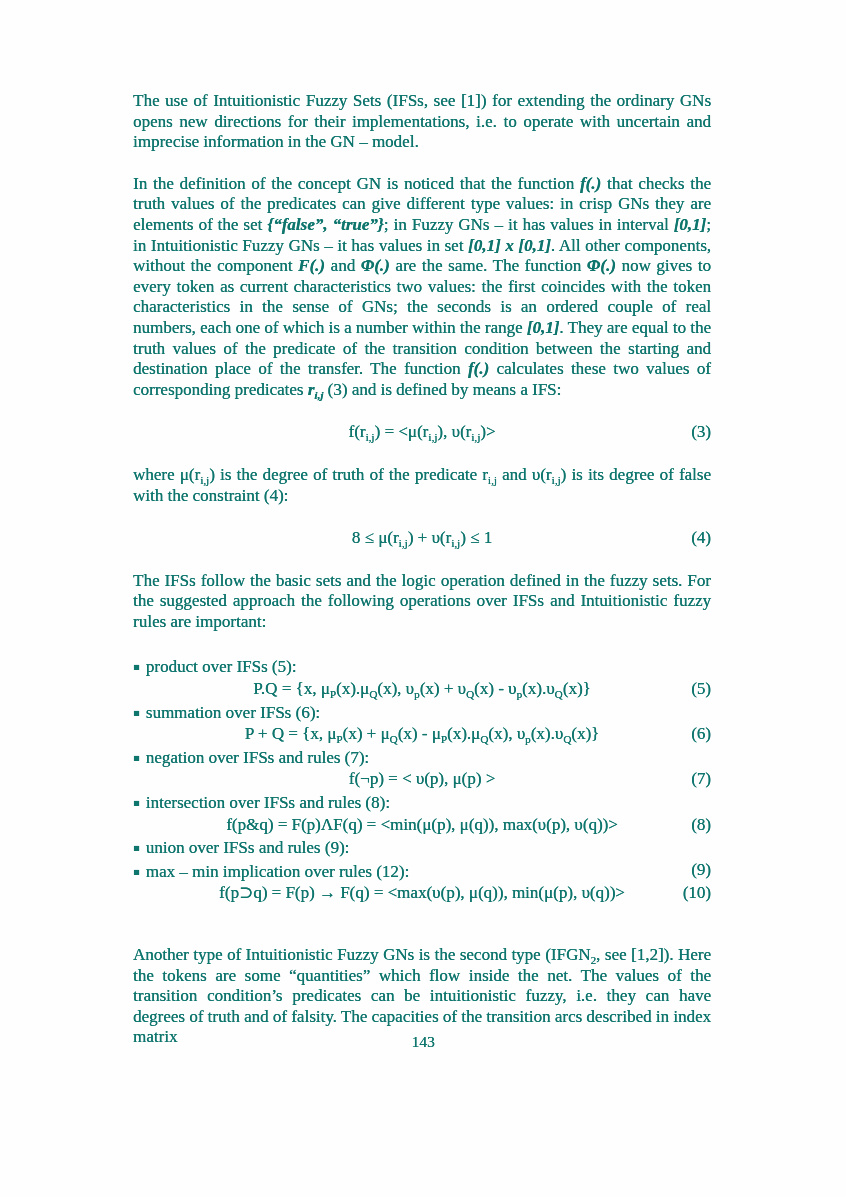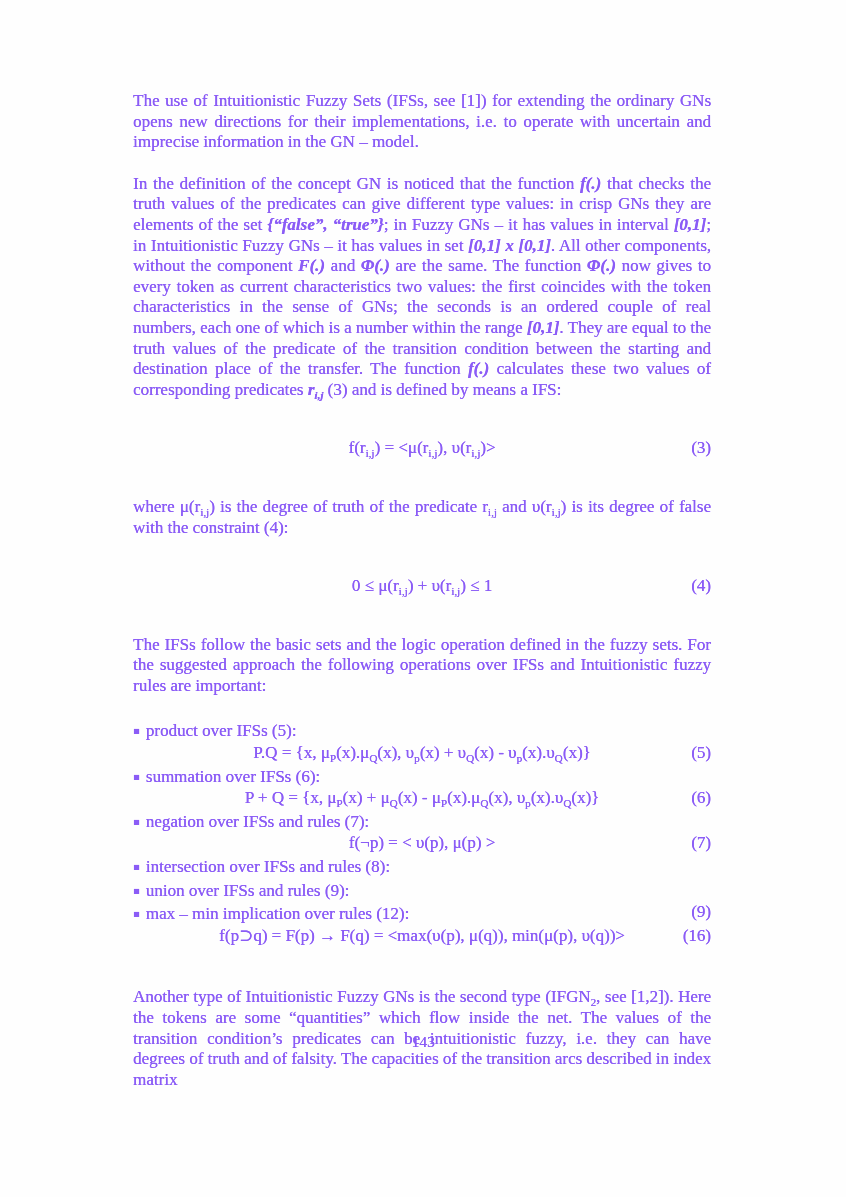--- a/index.html
+++ b/index.html
@@ -3,39 +3,39 @@
 <meta charset="utf-8">
 <style>
   html, body { margin: 0; padding: 0; background: #ffffff; }
   .page {
     position: relative;
     width: 846px;
     height: 1197px;
     background: #fefefe;
     overflow: hidden;
     font-family: "Liberation Serif", "DejaVu Serif", serif;
-    color: #8b5cf6;
+    color: #0f766e;
   }
   .textblock {
     position: absolute;
     left: 133px;
     top: 91px;
     width: 578px;
     font-size: 17px;
     line-height: 20.6px;
     text-align: justify;
     text-shadow: 0.25px 0 0 currentColor; 
   }
   .para { margin: 0 0 21px 0; }
   .bi { font-weight: bold; font-style: italic; }
   sub { font-size: 0.66em; line-height: 0; letter-spacing: 0; }
   .eq {
     position: relative;
     text-align: center;
-    margin: 38px 0;
+    margin: 22px 0;
   }
   .eq-num { position: absolute; right: 0; top: 0; }
   .bullets { margin-top: 25px; }
   .bullet-item { margin: 0 0 3px 0; }
   .bullet-label { text-align: left; }
   .bullet-glyph { font-size: 10px; vertical-align: 2px; margin-right: 6px; font-family: "DejaVu Sans", sans-serif; }
   .bullet-item .eq { margin: 1px 0 2px 0; }
   .para-last { margin-top: 41px; margin-bottom: 16px; }
   .page-number {
     position: absolute;
@@ -58,21 +58,21 @@
     <p class="para"><span>In the definition of the concept GN is noticed that the function </span><span class="bi">f(.)</span><span> that checks the truth values of the predicates can give different type values: in crisp GNs they are elements of the set </span><span class="bi">{“false”, “true”}</span><span>; in Fuzzy GNs – it has values in interval </span><span class="bi">[0,1]</span><span>; in Intuitionistic Fuzzy GNs – it has values in set </span><span class="bi">[0,1] x [0,1]</span><span>. All other components, without the component </span><span class="bi">F(.)</span><span> and </span><span class="bi">Φ(.)</span><span> are the same. The function </span><span class="bi">Φ(.)</span><span> now gives to every token as current characteristics two values: the first coincides with the token characteristics in the sense of GNs; the seconds is an ordered couple of real numbers, each one of which is a number within the range </span><span class="bi">[0,1]</span><span>. They are equal to the truth values of the predicate of the transition condition between the starting and destination place of the transfer. The function </span><span class="bi">f(.)</span><span> calculates these two values of corresponding predicates </span><span class="bi">r</span><sub class="bi">i,j</sub><span> (3) and is defined by means a IFS:</span></p>
 
     <div class="eq">
       <span class="eq-body"><span>f(r</span><sub>i,j</sub><span>) = &lt;μ(r</span><sub>i,j</sub><span>), υ(r</span><sub>i,j</sub><span>)&gt;</span></span>
       <span class="eq-num">(3)</span>
     </div>
 
     <p class="para"><span>where μ(r</span><sub>i,j</sub><span>) is the degree of truth of the predicate r</span><sub>i,j</sub><span> and υ(r</span><sub>i,j</sub><span>) is its degree of false with the constraint (4):</span></p>
 
     <div class="eq">
-      <span class="eq-body"><span>0 ≤ μ(r</span><sub>i,j</sub><span>) + υ(r</span><sub>i,j</sub><span>) ≤ 1</span></span>
+      <span class="eq-body"><span>8 ≤ μ(r</span><sub>i,j</sub><span>) + υ(r</span><sub>i,j</sub><span>) ≤ 1</span></span>
       <span class="eq-num">(4)</span>
     </div>
 
     <p class="para"><span>The IFSs follow the basic sets and the logic operation defined in the fuzzy sets. For the suggested approach the following operations over IFSs and Intuitionistic fuzzy rules are important:</span></p>
 
     <div class="bullets">
 
       <div class="bullet-item">
         <div class="bullet-label">
           <span class="bullet-glyph">▪</span><span>product over IFSs (5):</span>
@@ -100,38 +100,42 @@
         <div class="eq">
           <span class="eq-body"><span>f(¬p) = &lt; υ(p), μ(p) &gt;</span></span>
           <span class="eq-num">(7)</span>
         </div>
       </div>
 
       <div class="bullet-item">
         <div class="bullet-label">
           <span class="bullet-glyph">▪</span><span>intersection over IFSs and rules (8):</span>
         </div>
+        <div class="eq">
+          <span class="eq-body"><span>f(p&amp;q) = F(p)ΛF(q) = &lt;min(μ(p), μ(q)), max(υ(p), υ(q))&gt;</span></span>
+          <span class="eq-num">(8)</span>
+        </div>
       </div>
 
       <div class="bullet-item">
         <div class="bullet-label">
           <span class="bullet-glyph">▪</span><span>union over IFSs and rules (9):</span>
         </div>
         <div class="eq">
           <span class="eq-num">(9)</span>
         </div>
       </div>
 
       <div class="bullet-item">
         <div class="bullet-label">
           <span class="bullet-glyph">▪</span><span>max – min implication over rules (12):</span>
         </div>
         <div class="eq">
           <span class="eq-body"><span>f(p⊃q) = F(p) → F(q) = &lt;max(υ(p), μ(q)), min(μ(p), υ(q))&gt;</span></span>
-          <span class="eq-num">(16)</span>
+          <span class="eq-num">(10)</span>
         </div>
       </div>
 
     </div>
 
     <p class="para para-last"><span>Another type of Intuitionistic Fuzzy GNs is the second type (IFGN</span><sub>2</sub><span>, see [1,2]). Here the tokens are some “quantities” which flow inside the net. The values of the transition condition’s predicates can be intuitionistic fuzzy, i.e. they can have degrees of truth and of falsity. The capacities of the transition arcs described in index matrix</span></p>
 
   </div>
 
   <div class="page-number">143</div>

